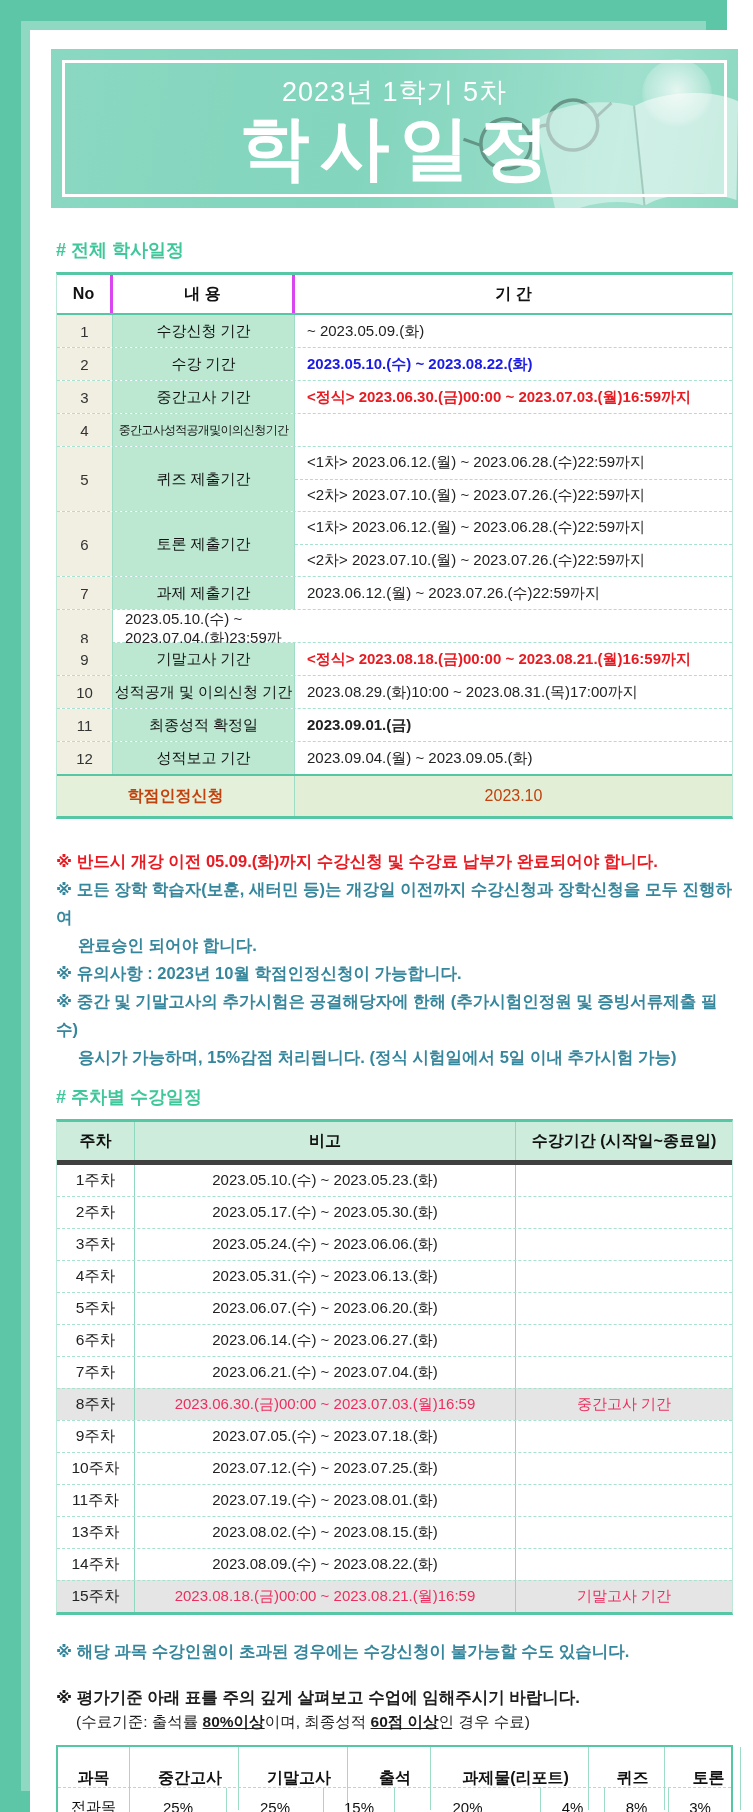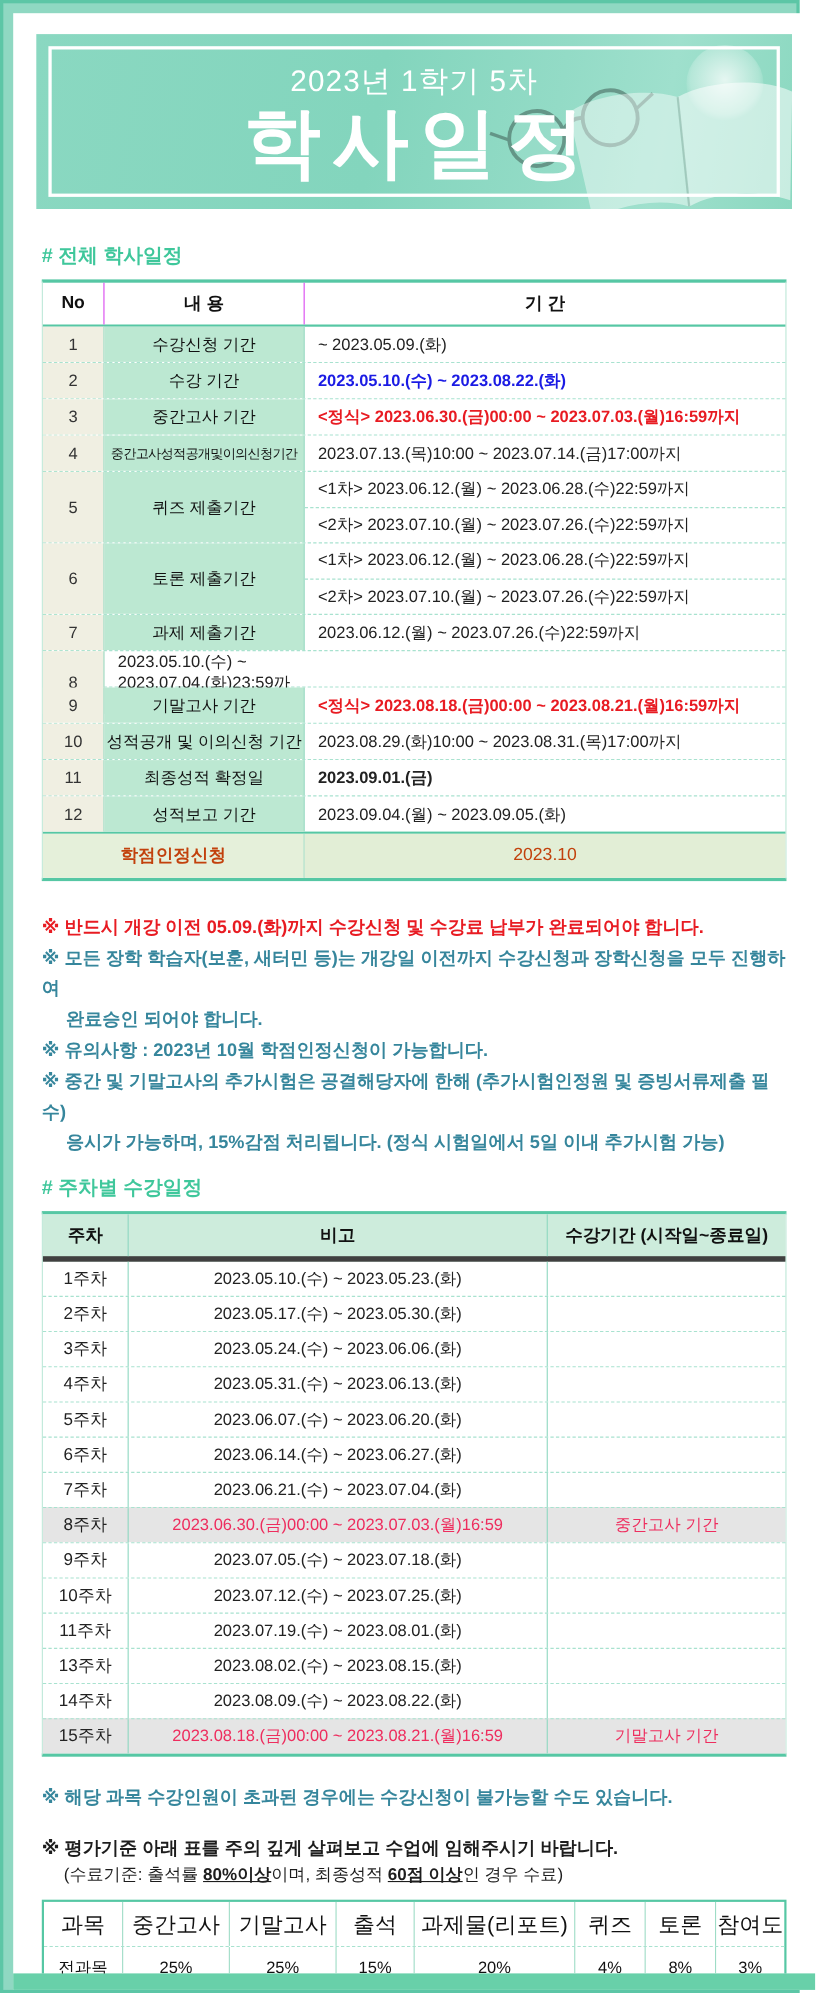--- a/index.html
+++ b/index.html
@@ -1,17 +1,17 @@
 <!DOCTYPE html>
 <html><head>
 <meta charset="utf-8">
 <style>
   html,body{margin:0;padding:0;}
   body{width:753px;font-family:"Liberation Sans","DejaVu Sans",sans-serif;-webkit-font-smoothing:antialiased;}
-  .frame-outer{width:727px;height:1812px;background:#5cc6a6;box-sizing:border-box;padding:3px;}
+  .frame-outer{width:727px;height:1812px;background:#5cc6a6;box-sizing:border-box;padding:21px;}
   .frame-inner{width:100%;height:100%;background:#8fd8c2;box-sizing:border-box;padding:9px 9px 0 9px;}
   .page{background:#ffffff;width:729px;height:1797px;box-sizing:border-box;border-bottom:15px solid #68d0a9;overflow:hidden;}
 
   
   .banner{position:relative;margin:19px 21px 0;height:159px;overflow:hidden;
     background:linear-gradient(100deg,#8ad8c1 0%,#83d5bd 45%,#93dbc6 68%,#9fe0cd 82%,#8bd8c0 100%);}
   .banner-frame{position:absolute;left:11px;right:11px;top:11px;bottom:11px;border:3px solid #ffffff;z-index:3;}
   .banner-text{position:absolute;left:0;right:0;top:0;bottom:0;display:flex;flex-direction:column;
     align-items:center;justify-content:center;color:#ffffff;z-index:4;}
   .banner-subtitle{font-size:27px;letter-spacing:1px;margin-bottom:3px;}
@@ -25,21 +25,21 @@
   
   .main{padding:0 26px;}
   .section-heading{color:#3fc79b;font-size:18px;font-weight:bold;margin:30px 0 10px 0;}
   .section-heading.second{margin-top:14px;}
 
   
   .t1{border-top:3px solid #56c7a4;border-bottom:3px solid #56c7a4;
       border-left:1px solid #bde8d8;border-right:1px solid #bde8d8;}
   .t1-head{display:grid;grid-template-columns:56px 182px 1fr;height:38px;
       border-bottom:2px solid #56c7a4;font-weight:bold;font-size:16px;color:#111;}
-  .t1-head .hc{display:flex;align-items:center;justify-content:center;border-right:1px solid #d946ef;}
+  .t1-head .hc{display:flex;align-items:center;justify-content:center;border-right:3px solid #d946ef;}
   .t1-head .hc:last-child{border-right:none;}
   .t1-row{display:grid;grid-template-columns:56px 182px 1fr;height:32px;}
   .t1-row.double{height:64px;}
   .t1-row + .t1-row{border-top:1px dashed #a8e2cf;}
   .no-cell{background:#f0efe2;display:flex;align-items:center;justify-content:center;
       font-size:15px;color:#333;border-right:1px solid #9edcc6;}
   .content-cell{background:#bce8d2;display:flex;align-items:center;justify-content:center;
       font-size:15px;color:#111;border-right:1px solid #9edcc6;text-align:center;}
   .content-cell.small{font-size:12px;letter-spacing:-0.7px;}
   .period-cell{display:flex;align-items:center;padding-left:12px;font-size:15px;color:#222;}
@@ -77,21 +77,21 @@
 
   
   .note-capacity{margin-top:26px;color:#36869c;font-weight:bold;font-size:16.5px;}
   .note-grading{margin-top:24px;color:#1d1d1d;font-weight:bold;font-size:16.5px;}
   .note-grading-sub{color:#1d1d1d;font-size:15.5px;padding-left:20px;margin-top:3px;}
   .note-grading-sub .em{font-weight:bold;text-decoration:underline;}
 
   
   .t3{margin-top:12px;border:2px solid #56c7a4;}
   .t3-head,.t3-row{display:grid;grid-template-columns:72px 97px 97px 71px 146px 64px 64px 1fr;color:#111;}
-  .t3-head{height:40px;font-weight:normal;font-size:20px;border-bottom:1px dashed #a8e2cf;}
+  .t3-head{height:40px;font-weight:bold;font-size:16px;border-bottom:1px dashed #a8e2cf;gap:12px;}
   .t3-row{height:38px;font-size:15px;}
   .t3-head .hc,.t3-row .vc{display:flex;align-items:center;justify-content:center;border-right:1px solid #9edcc6;}
   .t3-head .hc:last-child,.t3-row .vc:last-child{border-right:none;}
 </style>
 </head>
 <body>
 
 <div class="frame-outer">
 <div class="frame-inner">
 <div class="page">
@@ -138,21 +138,20 @@
               <div class="period-cell p-blue">2023.05.10.(수) ~ 2023.08.22.(화)</div>
             </div>
             <div class="t1-row">
               <div class="no-cell">3</div>
               <div class="content-cell">중간고사 기간</div>
               <div class="period-cell p-red">&lt;정식&gt; 2023.06.30.(금)00:00 ~ 2023.07.03.(월)16:59까지</div>
             </div>
             <div class="t1-row">
               <div class="no-cell">4</div>
               <div class="content-cell small">중간고사성적공개및이의신청기간</div>
-              <div class="period-cell">2023.07.13.(목)10:00 ~ 2023.07.14.(금)17:00까지</div>
             </div>
             <div class="t1-row double">
               <div class="no-cell">5</div>
               <div class="content-cell">퀴즈 제출기간</div>
               <div class="period-cell stack">
                 <div class="sub">&lt;1차&gt; 2023.06.12.(월) ~ 2023.06.28.(수)22:59까지</div>
                 <div class="sub">&lt;2차&gt; 2023.07.10.(월) ~ 2023.07.26.(수)22:59까지</div>
               </div>
             </div>
             <div class="t1-row double">

